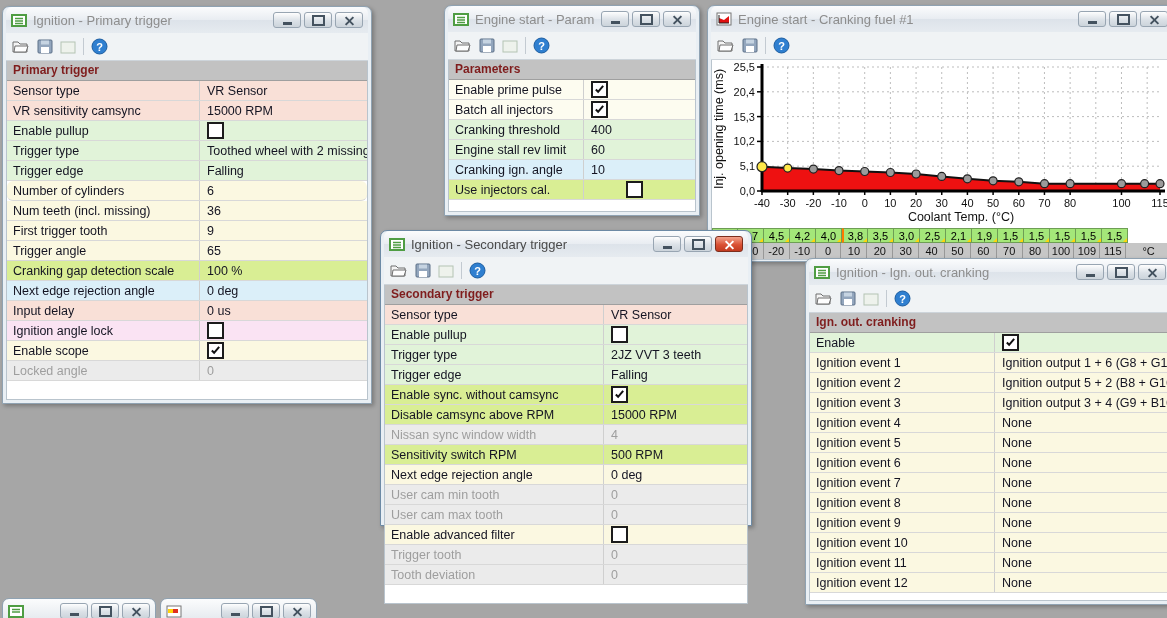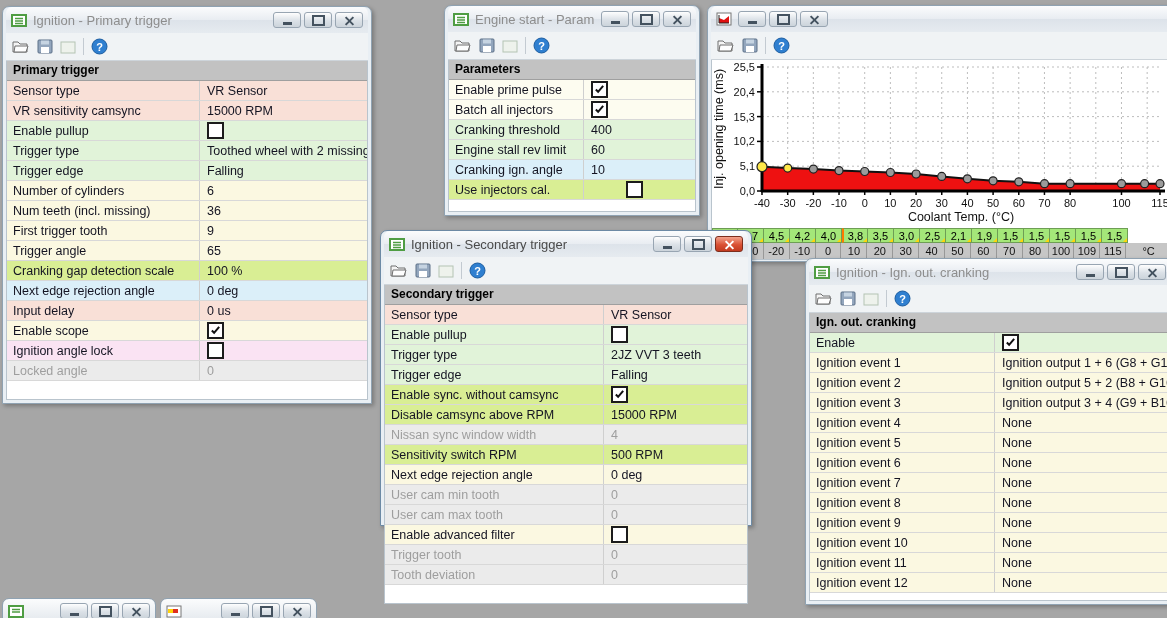--- a/index.html
+++ b/index.html
@@ -42,21 +42,21 @@
   .capbtn.red .g-x::before,.capbtn.red .g-x::after{background:#fff}
   .toolbar{
     height:27px;display:flex;align-items:center;gap:7px;padding:0 6px;
     background:#f0f3f5;border-bottom:1px solid #cdd4da;
   }
   .tsep{width:1px;height:17px;background:#c3cad1}
   .ticon{display:flex;align-items:center;justify-content:center}
   .content{background:#fff;border:1px solid #b9c4cd;border-top:none;overflow:hidden}
   
   .sect{
-    height:19px;line-height:19px;background:#c2c2c2;color:#000000;font-weight:bold;
+    height:19px;line-height:19px;background:#c2c2c2;color:#7f1d1d;font-weight:bold;
     font-size:12px;padding:0 6px;border-bottom:1px solid #9f9f9f;
   }
   .trow{display:flex;height:19px;align-items:center;font-size:12.5px;color:#141422;border-bottom:1px solid #d8d8d8}
   .trow.disabled{color:#9e9e9e}
   .tlabel{width:var(--lab,186px);padding-left:6px;border-right:1px solid #cfcfcf;align-self:stretch;display:flex;align-items:center;white-space:nowrap;overflow:hidden}
   .tvalue{flex:1;padding-left:7px;display:flex;align-items:center;white-space:nowrap;overflow:hidden}
   .cb{width:13px;height:13px;background:#fff;border:2px solid #1b1b1b;display:flex;align-items:center;justify-content:center;box-sizing:content-box}
   
   .chartbox{background:#fff}
   .tick{font-size:11px;fill:#111;font-family:"Liberation Sans",sans-serif}
@@ -93,20 +93,21 @@
 <div class="win" style="left:707px;top:5px;width:470px;height:257px;z-index:1">
   <div class="titlebar">
     <span class="ticon">
       <svg width="16" height="14">
           <rect x="1" y="1" width="14" height="12" fill="#fff" stroke="#777"></rect>
           <polygon points="3,11 3,6 8,8 13,4 13,11" fill="#e01010"></polygon>
           <line x1="3" y1="3" x2="3" y2="11" stroke="#222"></line>
           <line x1="3" y1="11" x2="13" y2="11" stroke="#222"></line>
         </svg>
     </span>
+    <span class="title">Engine start - Cranking fuel #1</span>
     <span class="capbtns">
       <span class="capbtn">
           <span class="g-min"></span>
         </span>
       <span class="capbtn">
           <span class="g-max"></span>
         </span>
       <span class="capbtn">
           <span class="g-x"></span>
         </span>
@@ -426,21 +427,21 @@
           </div>
         </div>
         <div class="trow" style="background: rgb(225, 243, 217);">
           <div class="tlabel">Trigger type</div>
           <div class="tvalue">Toothed wheel with 2 missing teeth</div>
         </div>
         <div class="trow" style="background: rgb(225, 243, 217);">
           <div class="tlabel">Trigger edge</div>
           <div class="tvalue">Falling</div>
         </div>
-        <div class="trow" style="background: rgb(251, 248, 225);">
+        <div class="trow" style="background: rgb(251, 248, 225); border-radius: 6px;">
           <div class="tlabel">Number of cylinders</div>
           <div class="tvalue">6</div>
         </div>
         <div class="trow" style="background: rgb(251, 248, 225);">
           <div class="tlabel">Num teeth (incl. missing)</div>
           <div class="tvalue">36</div>
         </div>
         <div class="trow" style="background: rgb(251, 248, 225);">
           <div class="tlabel">First trigger tooth</div>
           <div class="tvalue">9</div>
@@ -453,35 +454,35 @@
           <div class="tlabel">Cranking gap detection scale</div>
           <div class="tvalue">100 %</div>
         </div>
         <div class="trow" style="background: rgb(219, 239, 249);">
           <div class="tlabel">Next edge rejection angle</div>
           <div class="tvalue">0 deg</div>
         </div>
         <div class="trow" style="background: rgb(249, 224, 215);">
           <div class="tlabel">Input delay</div>
           <div class="tvalue">0 us</div>
+        </div>
+        <div class="trow" style="background: rgb(250, 227, 243);">
+          <div class="tlabel">Ignition angle lock</div>
+          <div class="tvalue">
+            <span class="cb"></span>
+          </div>
         </div>
         <div class="trow" style="background: rgb(251, 248, 225);">
           <div class="tlabel">Enable scope</div>
           <div class="tvalue">
             <span class="cb">
               <svg viewBox="0 0 12 12" width="11" height="11">
                 <path d="M2 6 L4.5 8.5 L10 2" stroke="#111" stroke-width="2.2" fill="none"></path>
               </svg>
             </span>
-          </div>
-        </div>
-        <div class="trow" style="background: rgb(250, 227, 243);">
-          <div class="tlabel">Ignition angle lock</div>
-          <div class="tvalue">
-            <span class="cb"></span>
           </div>
         </div>
         <div class="trow disabled" style="background: rgb(235, 235, 235);">
           <div class="tlabel">Locked angle</div>
           <div class="tvalue">0</div>
         </div>
       </div>
   </div>
 </div>
 

